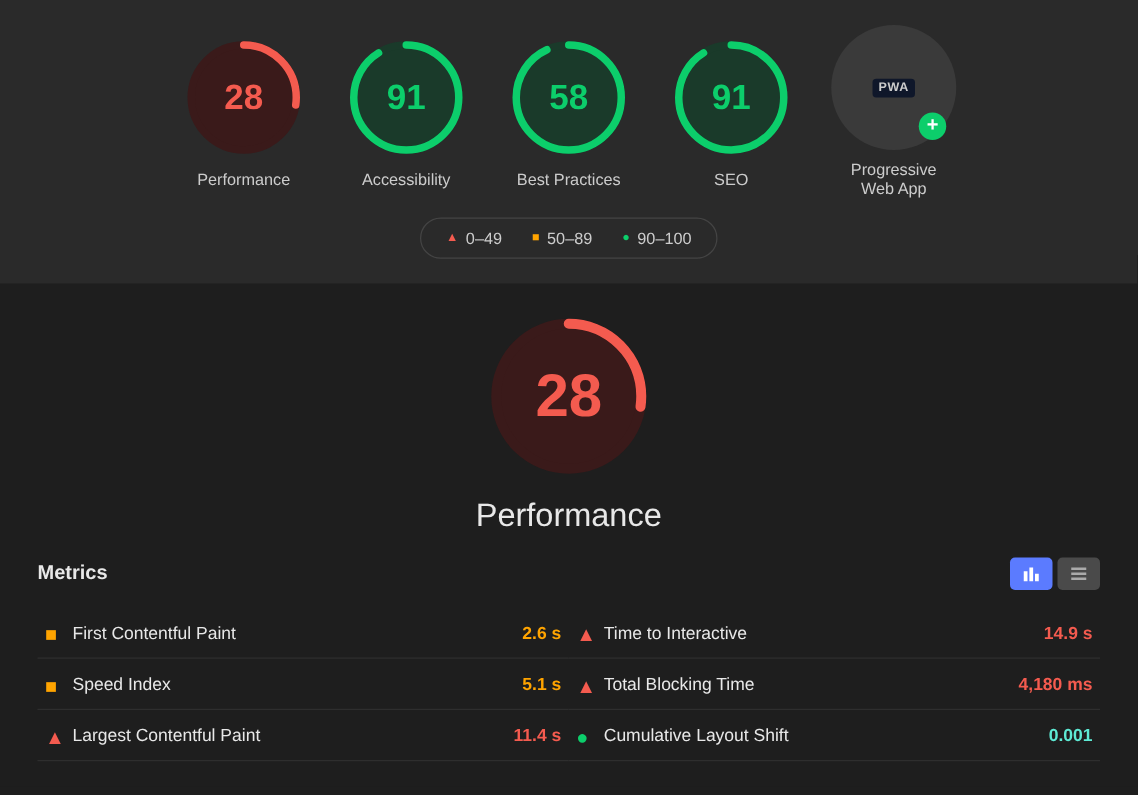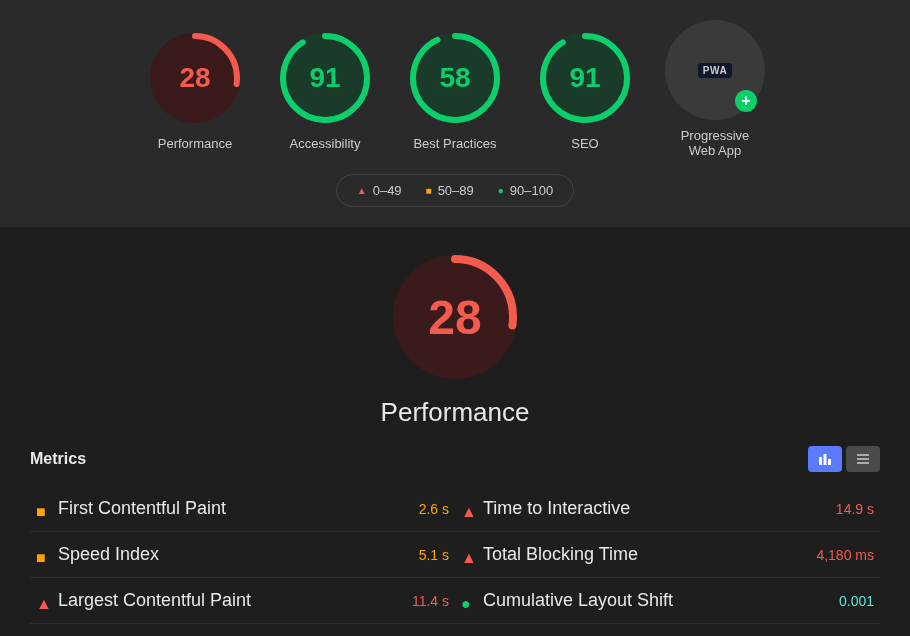--- a/index.html
+++ b/index.html
@@ -226,28 +226,28 @@
       width: 12px;
       height: 12px;
       flex-shrink: 0;
     }
 
     .metric-icon.orange { color: #ffa400; }
     .metric-icon.red { color: #f45b4f; }
     .metric-icon.green { color: #0cce6b; }
 
     .metric-name {
-      font-size: 18px;
+      font-size: 14px;
       color: #e8e8e8;
       flex: 1;
     }
 
     .metric-value {
       font-size: 14px;
-      font-weight: 400;
+      font-weight: 700;
     }
 
     .metric-value.orange { color: #ffa400; }
     .metric-value.red { color: #f45b4f; }
     .metric-value.green { color: #5eead4; }
   </style>
 </head>
 <body>
 
 <div class="top-section">

